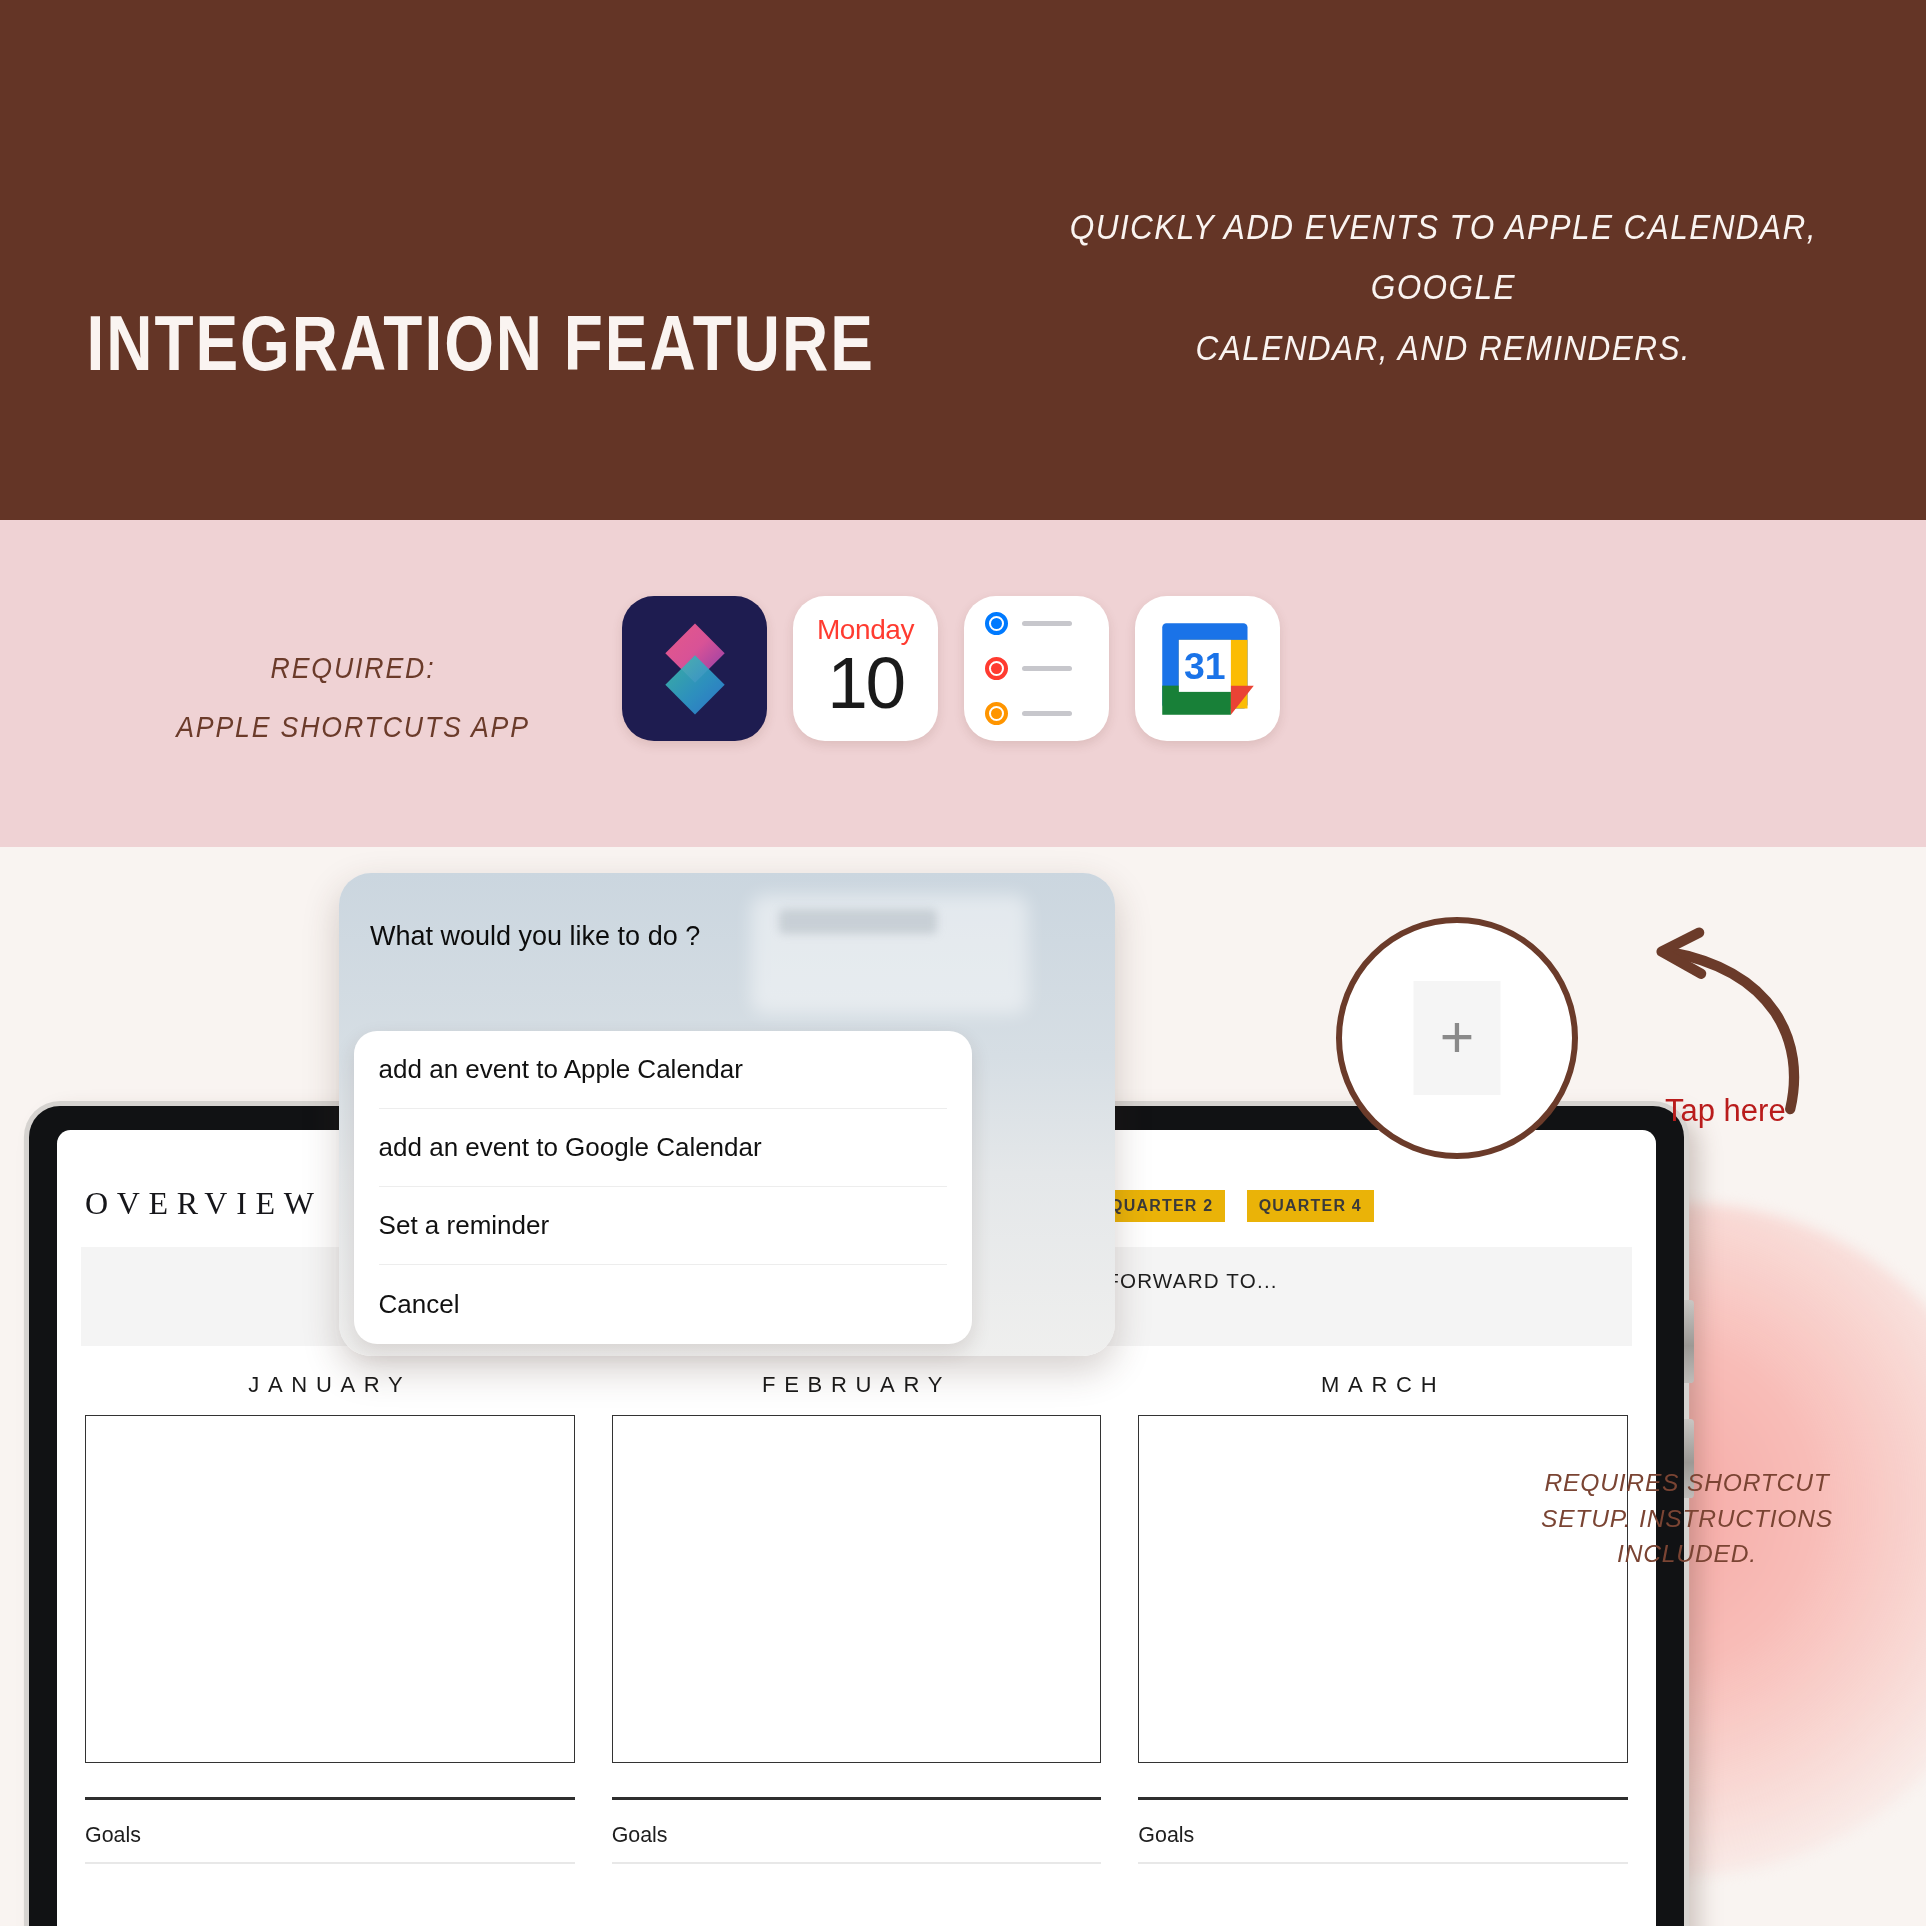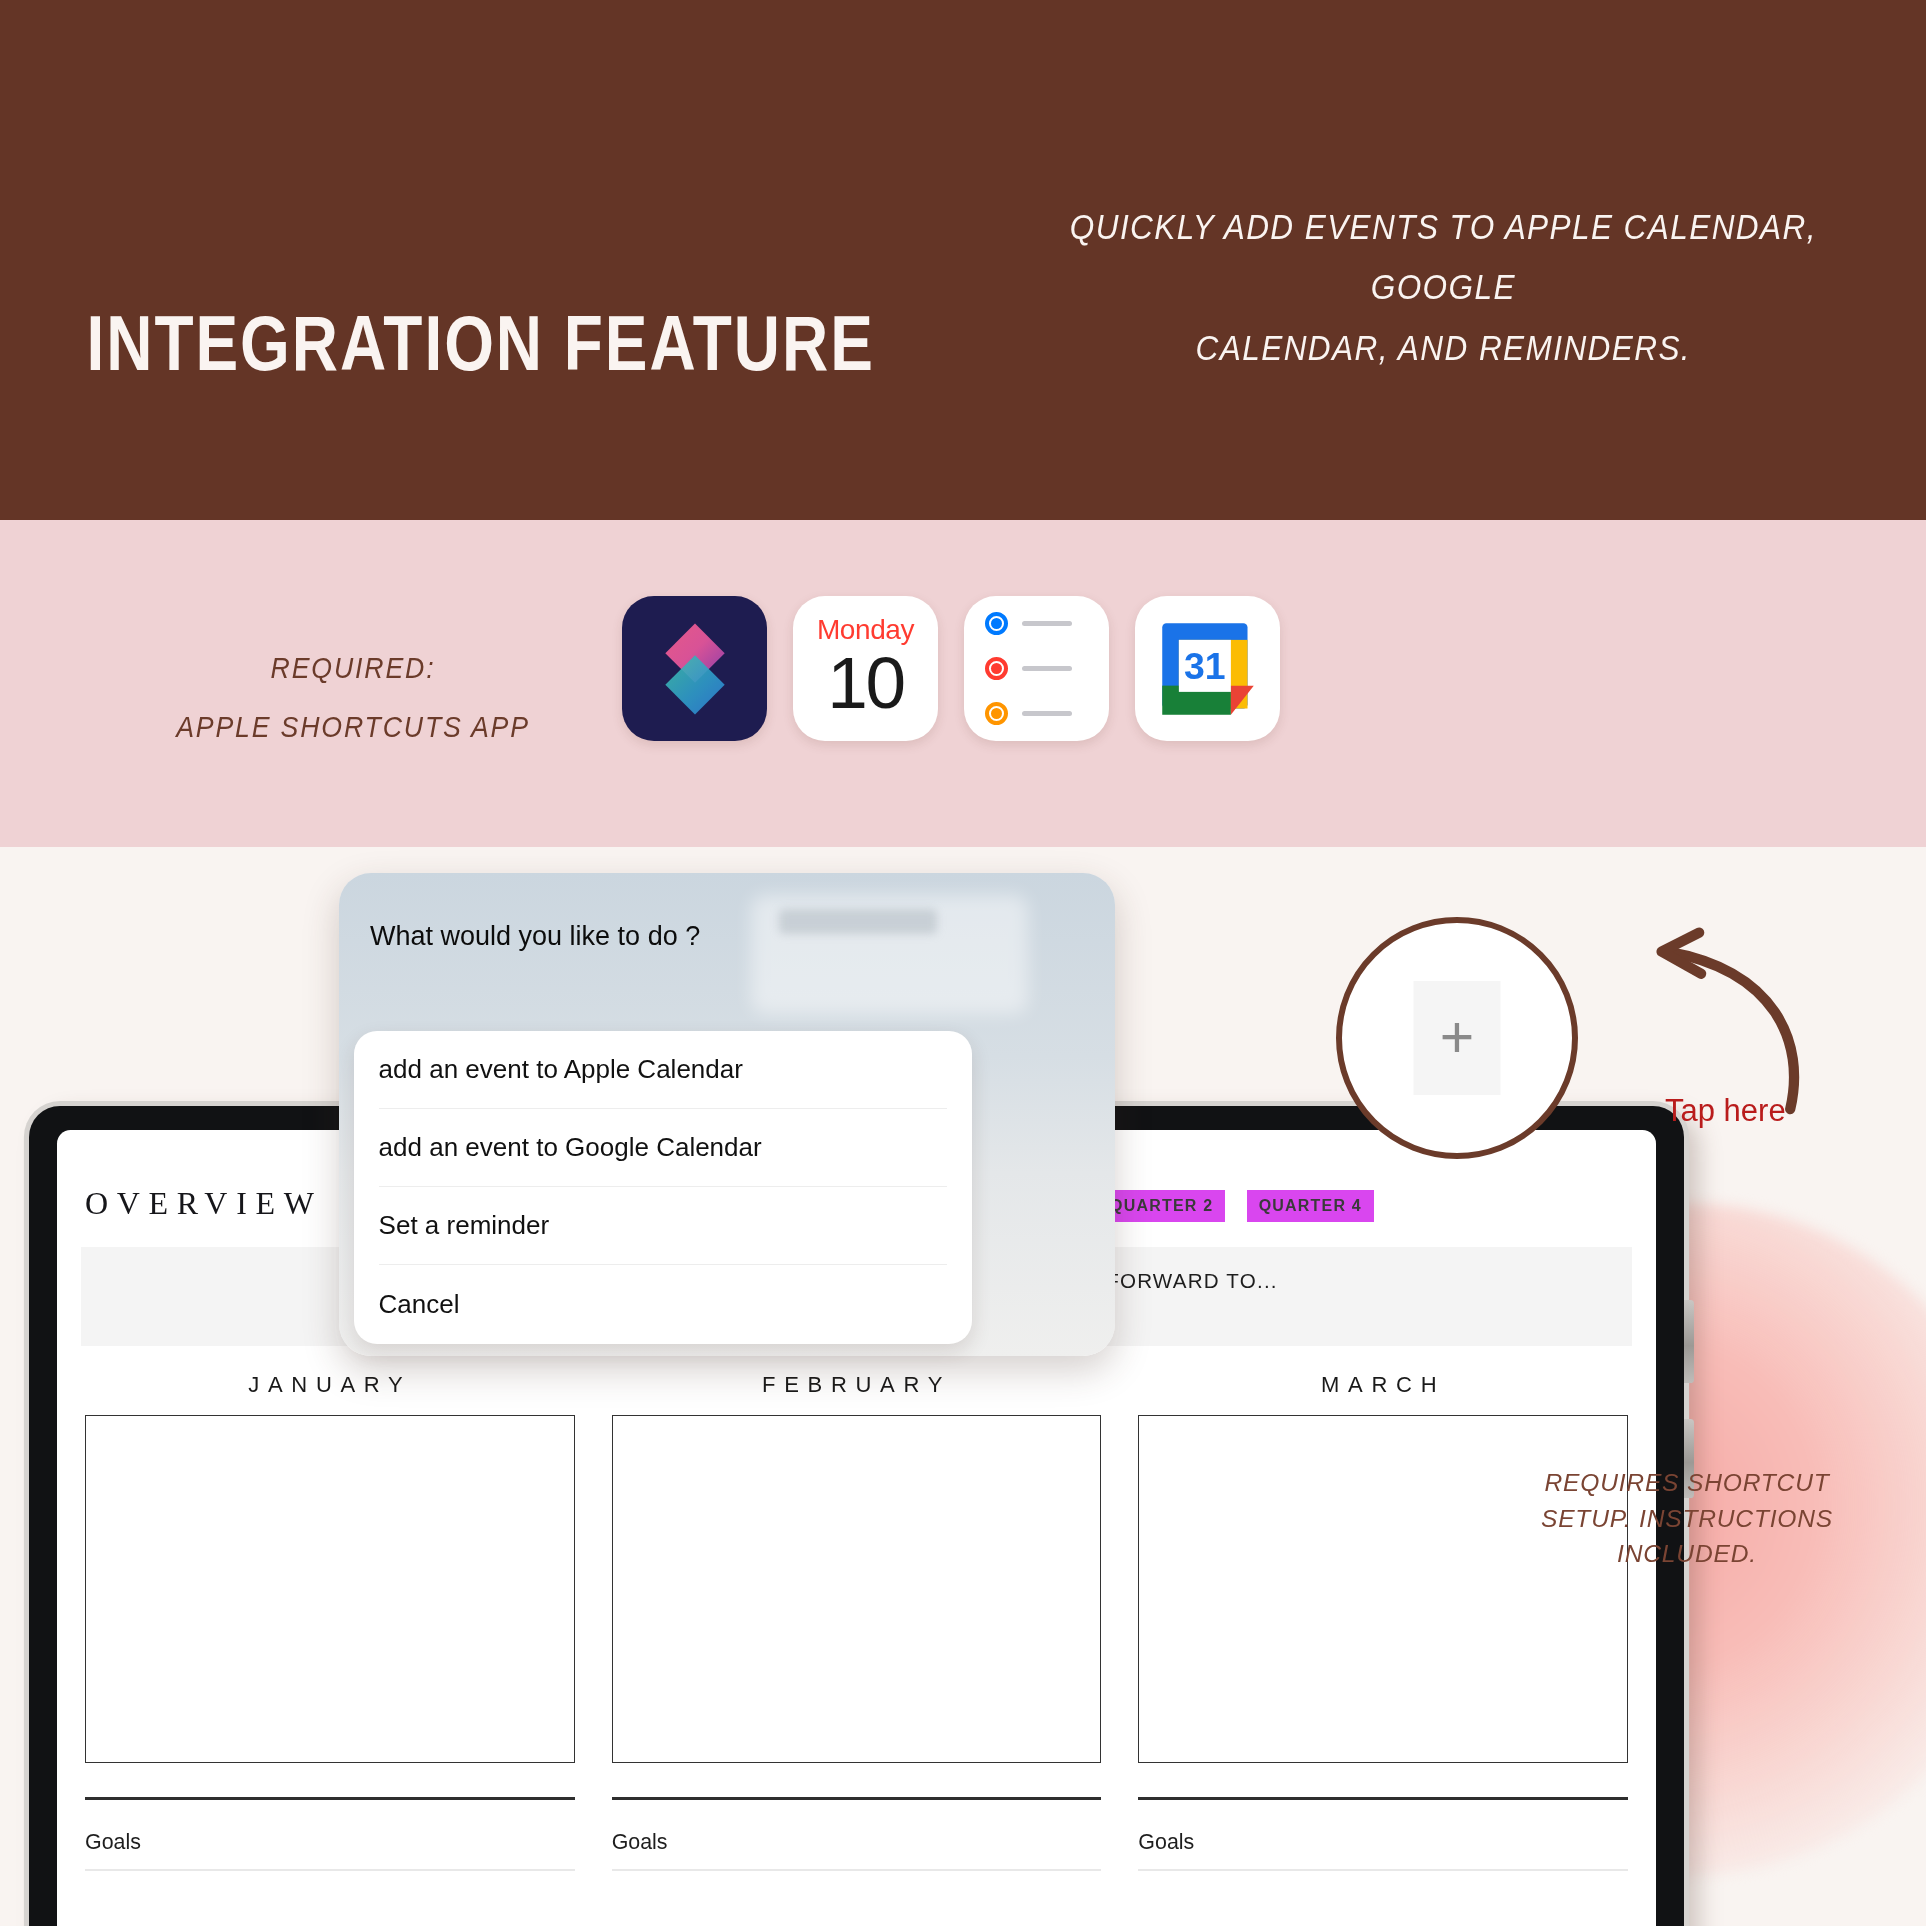--- a/index.html
+++ b/index.html
@@ -135,21 +135,21 @@
   .overview{
     position:absolute; left:28px; top:55px;
     font-size:32px; letter-spacing:8.7px; color:#16161A;
     font-family:"Liberation Serif", serif; font-weight:400;
   }
   .qtabs{
     position:absolute; left:1041px; top:60px;
     display:flex; gap:21.4px;
   }
   .qtab{
-    background:#d946ef; padding:7.1px 12px;
+    background:#eab308; padding:7.1px 12px;
     font-size:16px; letter-spacing:1.2px; color:#3A3A3A; font-weight:600;
     white-space:nowrap;
   }
   .band-forward{
     position:absolute; left:24px; top:117px; right:24px; height:99px;
     background:#F4F4F4;
   }
   .forward-txt{
     position:absolute; left:1002px; top:139px;
     font-size:20.6px; letter-spacing:1.2px; color:#1E1E1E; font-weight:500;
@@ -163,21 +163,21 @@
   .month-col{ flex:1 1 0; }
   .month-name{
     text-align:center; font-size:22px; letter-spacing:8.7px;
     color:#1A1A1A; font-weight:500; font-family:"Liberation Sans", sans-serif;
   }
   .month-box{
     margin-top:17.4px; height:348px; border:1.6px solid #333; border-right-width:0.8px; border-bottom-width:0.8px;
     background:#fff;
   }
   .goal-rule{ margin-top:34px; height:2.8px; background:#2E2E2E; }
-  .goal-label{ margin-top:30px; font-size:21.4px; color:#1E1E1E; }
+  .goal-label{ margin-top:23px; font-size:21.4px; color:#1E1E1E; }
   .goal-line{ margin-top:13.5px; height:2.4px; background:#E8E8E8; }
 
   
   .dialog-wrap{
     position:absolute; left:339px; top:873px; width:776px; height:483px;
     z-index:40;
   }
   .dialog-back{
     position:absolute; inset:0;
     background:linear-gradient(180deg,#CBD6DF 0%,#D6DEE4 38%,#E4E7E9 62%,#EFEFEE 100%);

